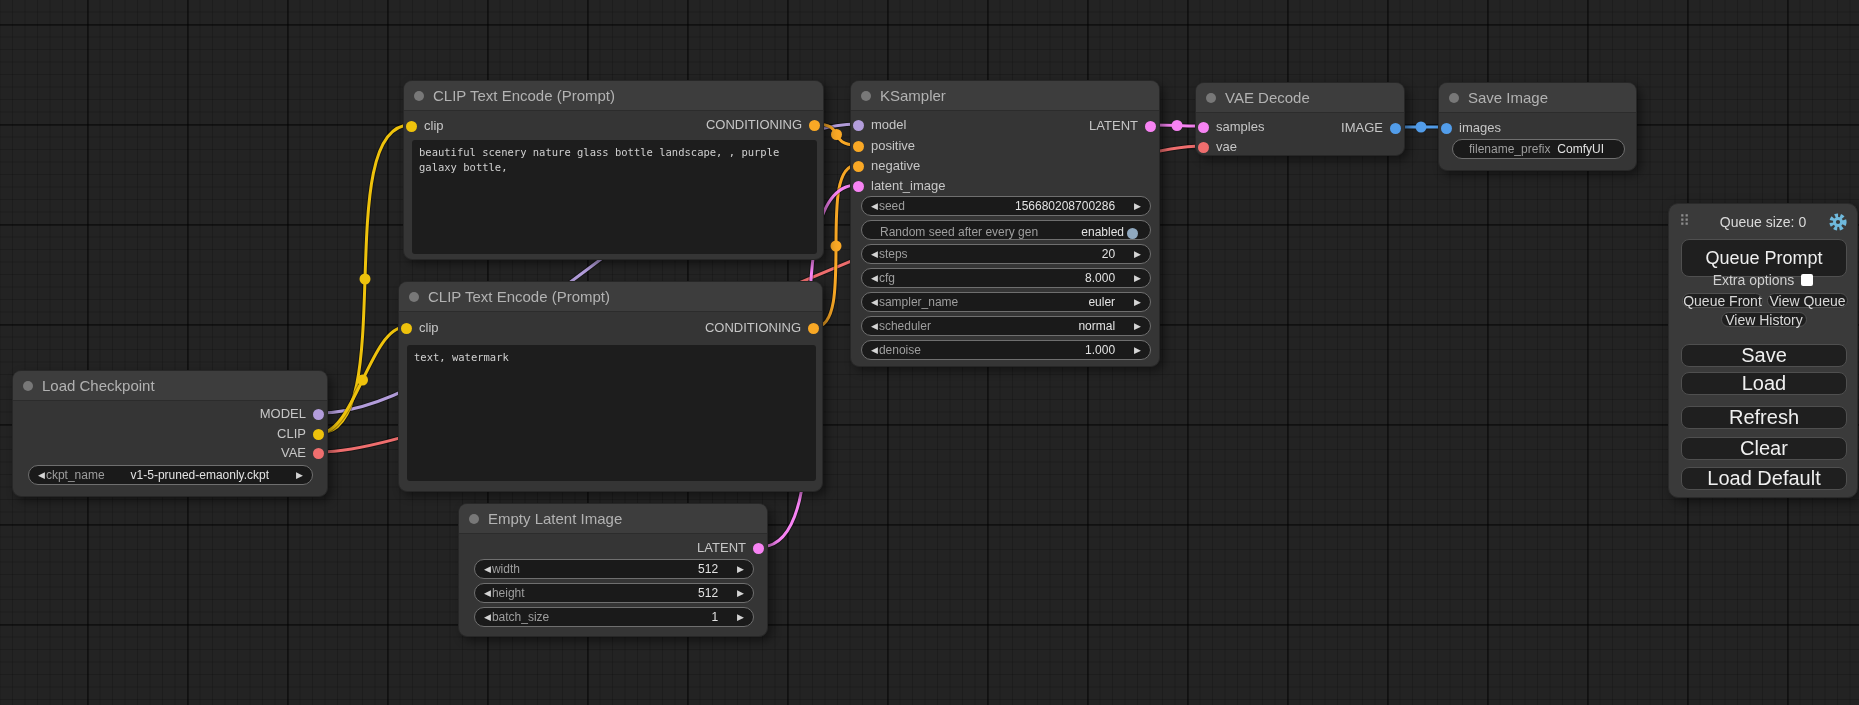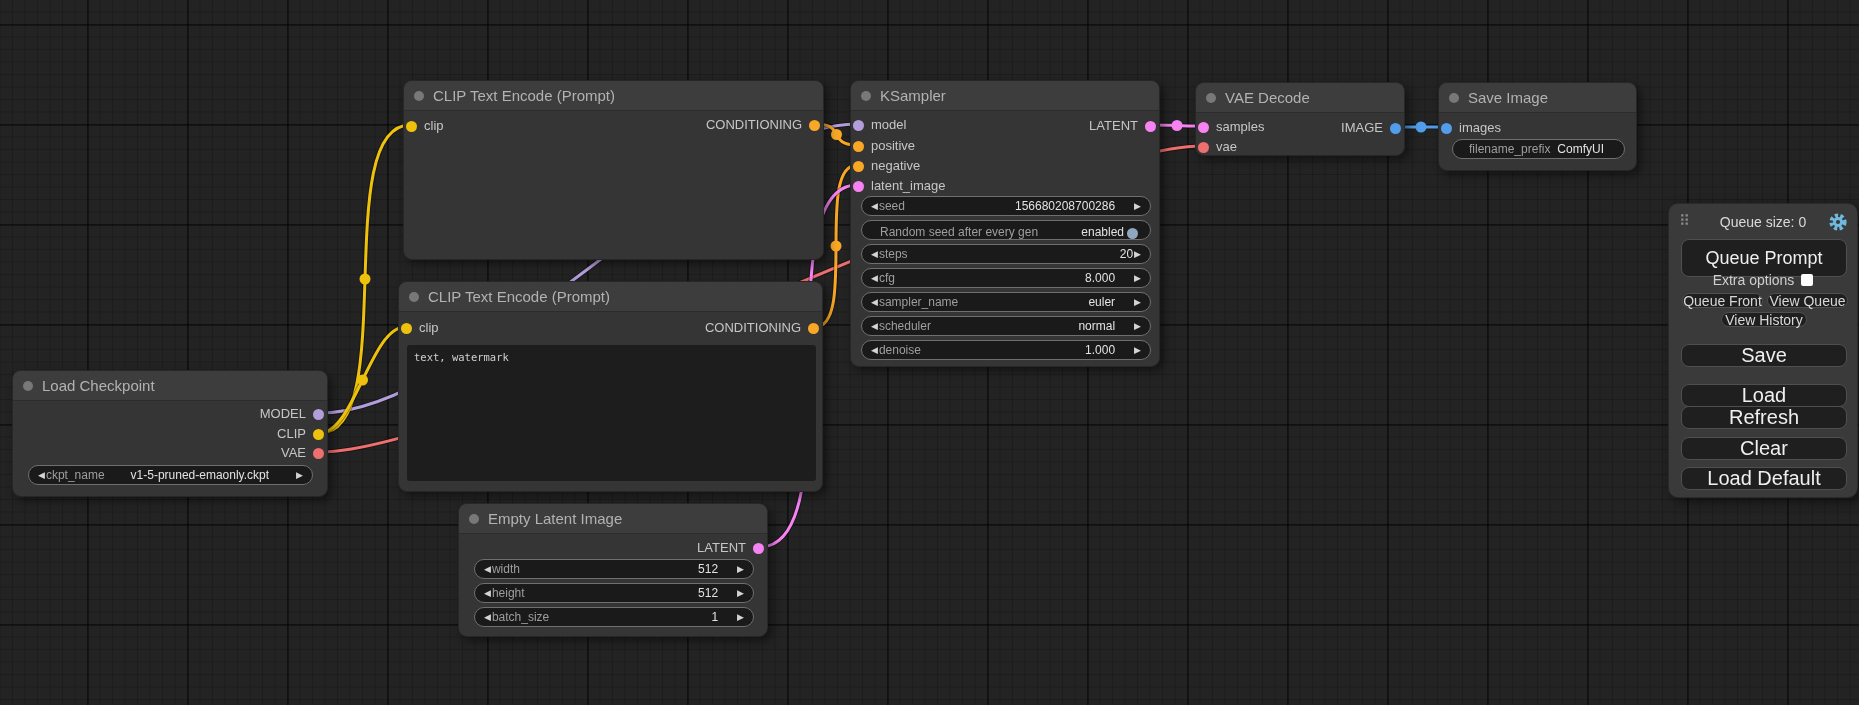--- a/index.html
+++ b/index.html
@@ -140,20 +140,21 @@
   <div class="ntitle">
     <span class="tdot"></span>
     <span>CLIP Text Encode (Prompt)</span>
   </div>
   <div class="port in" style="top:38px">
     <span class="pdot dot-CLIP"></span><span>clip</span>
   </div>
   <div class="port out" style="top:37px">
     <span>CONDITIONING</span><span class="pdot dot-CONDITIONING"></span>
   </div>
+  <div class="prompt" style="left:8px;top:59px;width:405px;height:114px;">beautiful scenery nature glass bottle landscape, , purple galaxy bottle,</div>
 </div>
 
 <div class="node" style="left:398px;top:281px;width:425px;height:211px;">
   <div class="ntitle">
     <span class="tdot"></span>
     <span>CLIP Text Encode (Prompt)</span>
   </div>
   <div class="port in" style="top:39px">
     <span class="pdot dot-CLIP"></span><span>clip</span>
   </div>
@@ -224,21 +225,21 @@
   <div class="widget toggle" style="top:139px;left:10px;width:290px;">
     <span>Random seed after every gen</span>
     <span class="wspace"></span>
     <span class="wvalue">enabled</span>
     <span class="toggle-dot"></span>
   </div>
   <div class="widget" style="top:163px;left:10px;width:290px;">
     <span class="warrow">◀</span>
     <span>steps</span>
     <span class="wspace"></span>
-    <span class="wvalue" style="">20</span>
+    <span class="wvalue" style="margin-right:18px">20</span>
     <span class="warrow">▶</span>
   </div>
   <div class="widget" style="top:187px;left:10px;width:290px;">
     <span class="warrow">◀</span>
     <span>cfg</span>
     <span class="wspace"></span>
     <span class="wvalue" style="margin-right:18px">8.000</span>
     <span class="warrow">▶</span>
   </div>
   <div class="widget" style="top:211px;left:10px;width:290px;">
@@ -307,17 +308,17 @@
   </svg>
   <button class="qbtn qp-prompt">Queue Prompt</button>
   <div class="qp-extra">
     <span>Extra options</span>
     <span class="chk"></span>
   </div>
   <button class="qp-small" style="left:13px;top:89px;width:81px;">Queue Front</button>
   <button class="qp-small" style="left:98px;top:89px;width:81px;">View Queue</button>
   <button class="qp-small" style="left:52px;top:108px;width:86px;">View History</button>
   <button class="qbtn qp-big" style="top:140px;">Save</button>
-  <button class="qbtn qp-big" style="top:180px;">Load</button>
+  <button class="qbtn qp-big" style="top:168px;">Load</button>
   <button class="qbtn qp-big" style="top:202px;">Refresh</button>
   <button class="qbtn qp-big" style="top:233px;">Clear</button>
   <button class="qbtn qp-big" style="top:263px;">Load Default</button>
 </div>
 
 </body></html>

